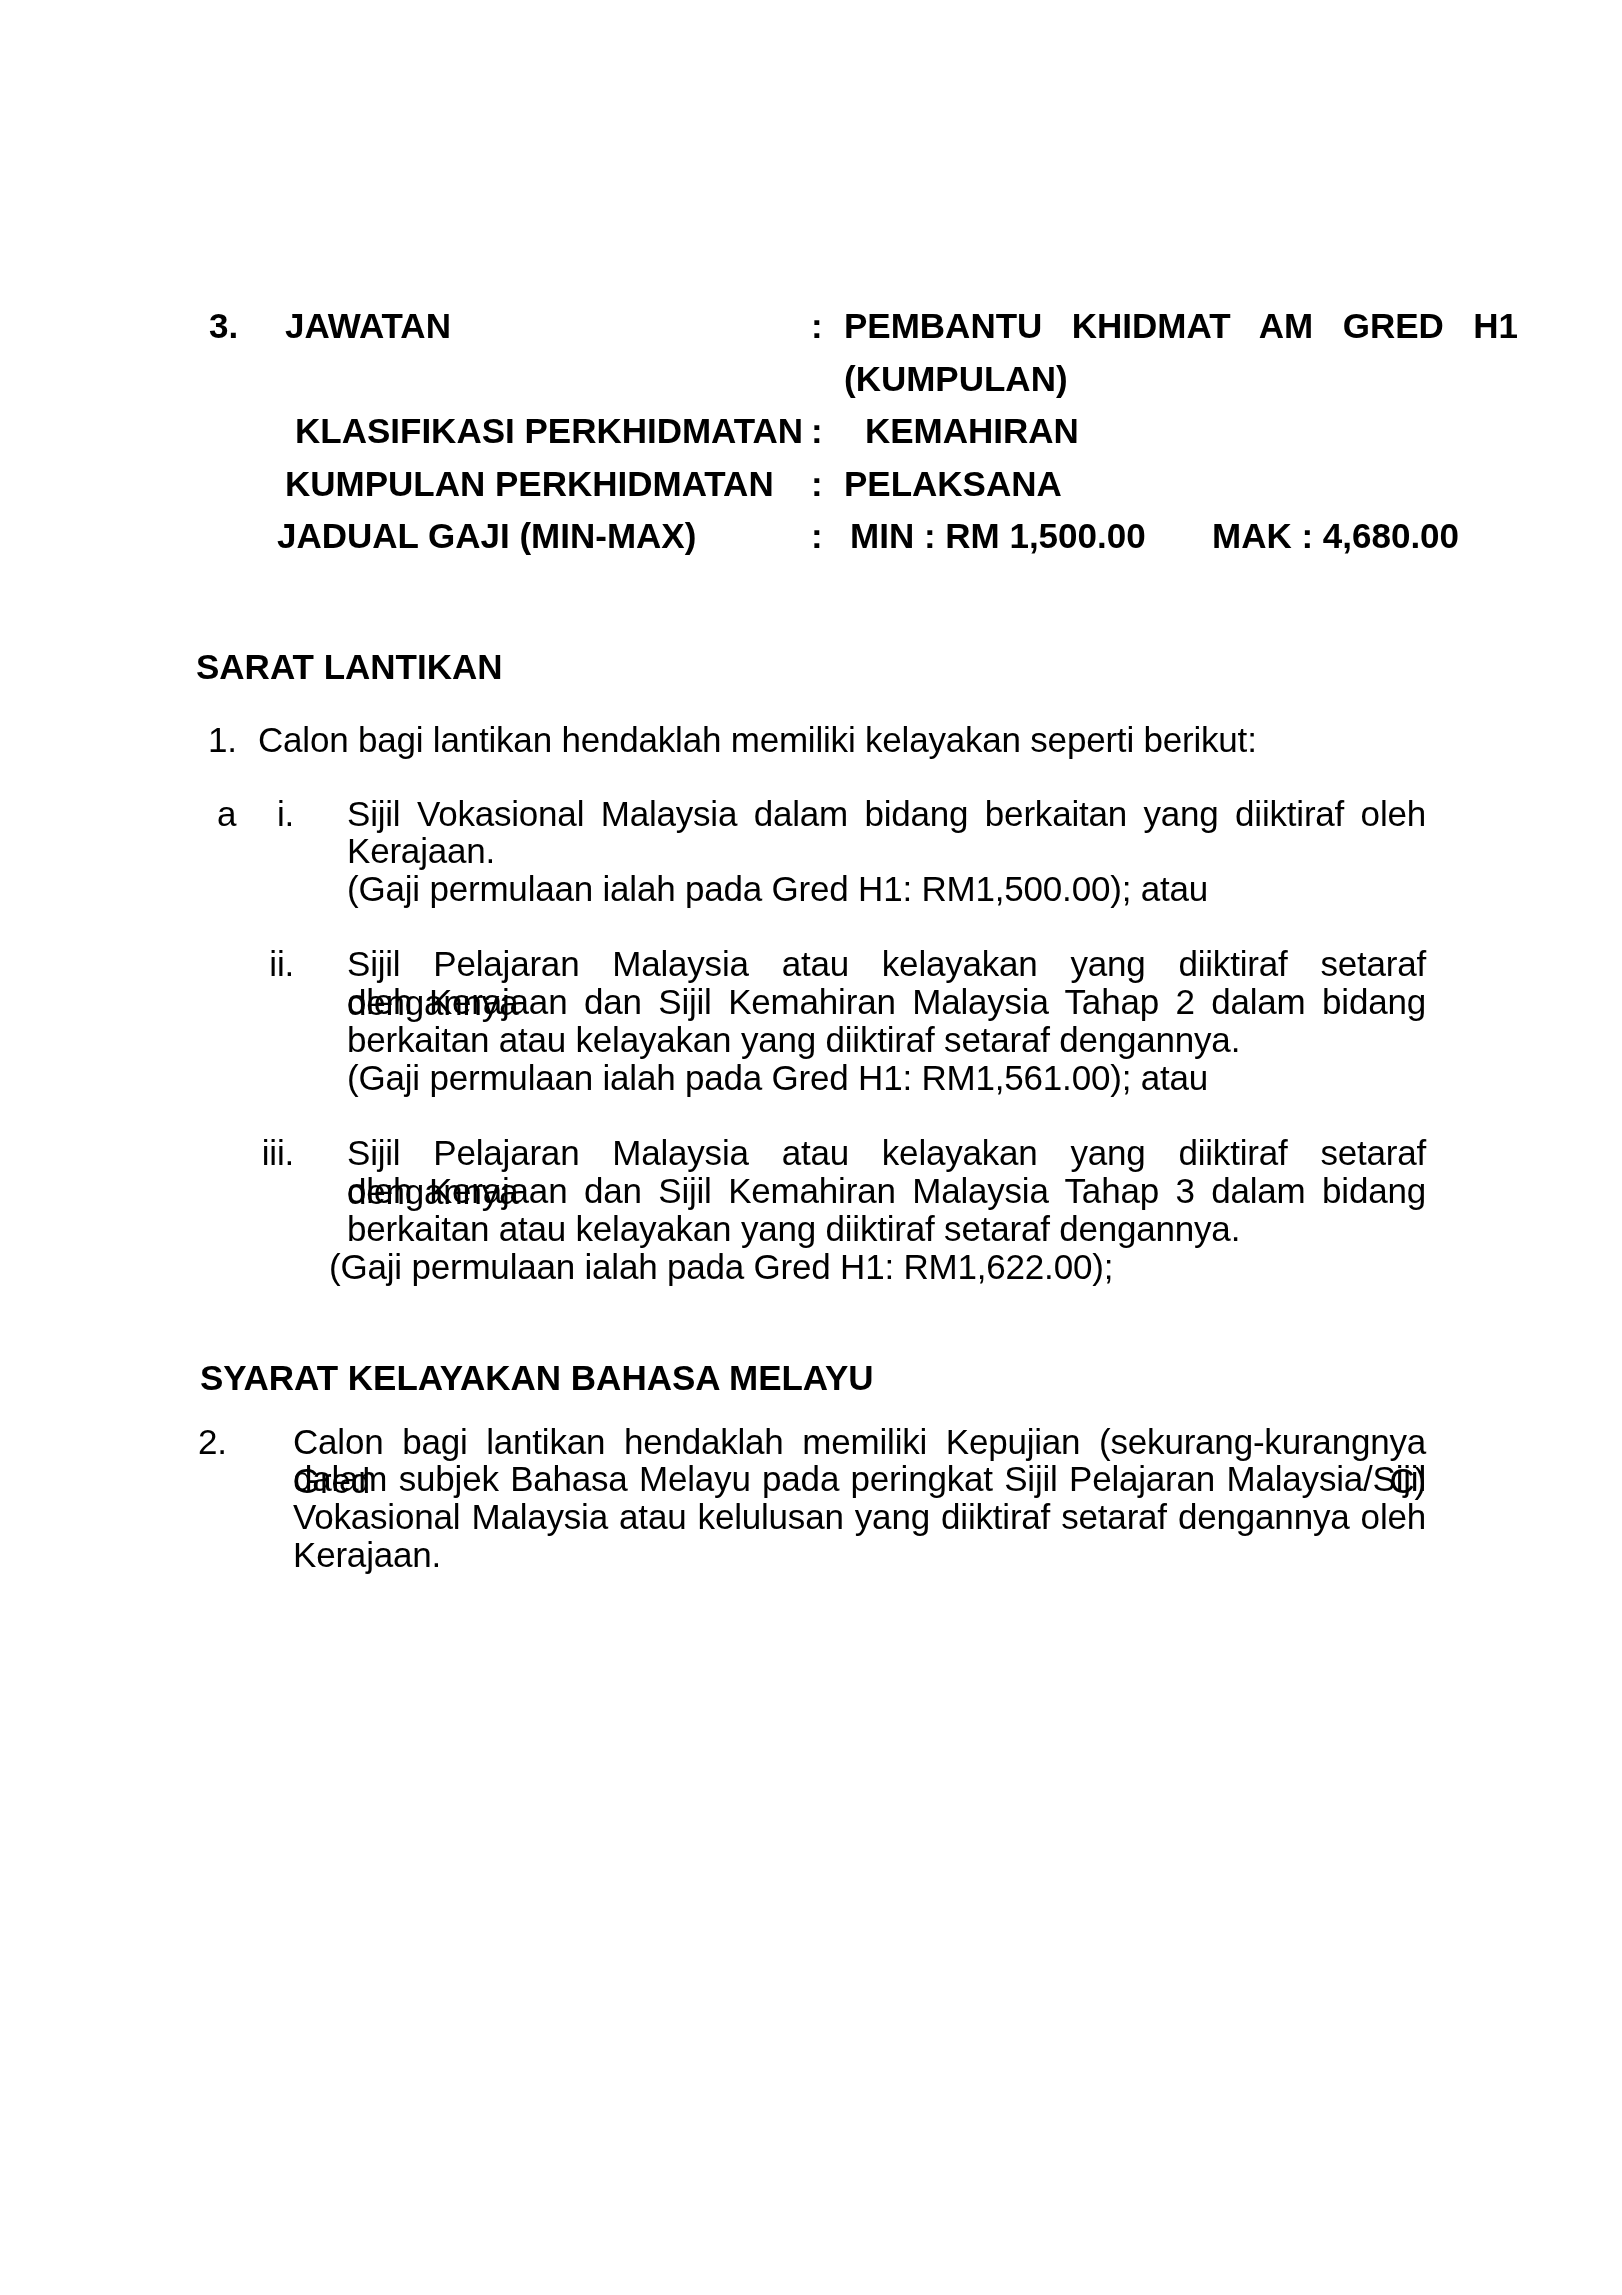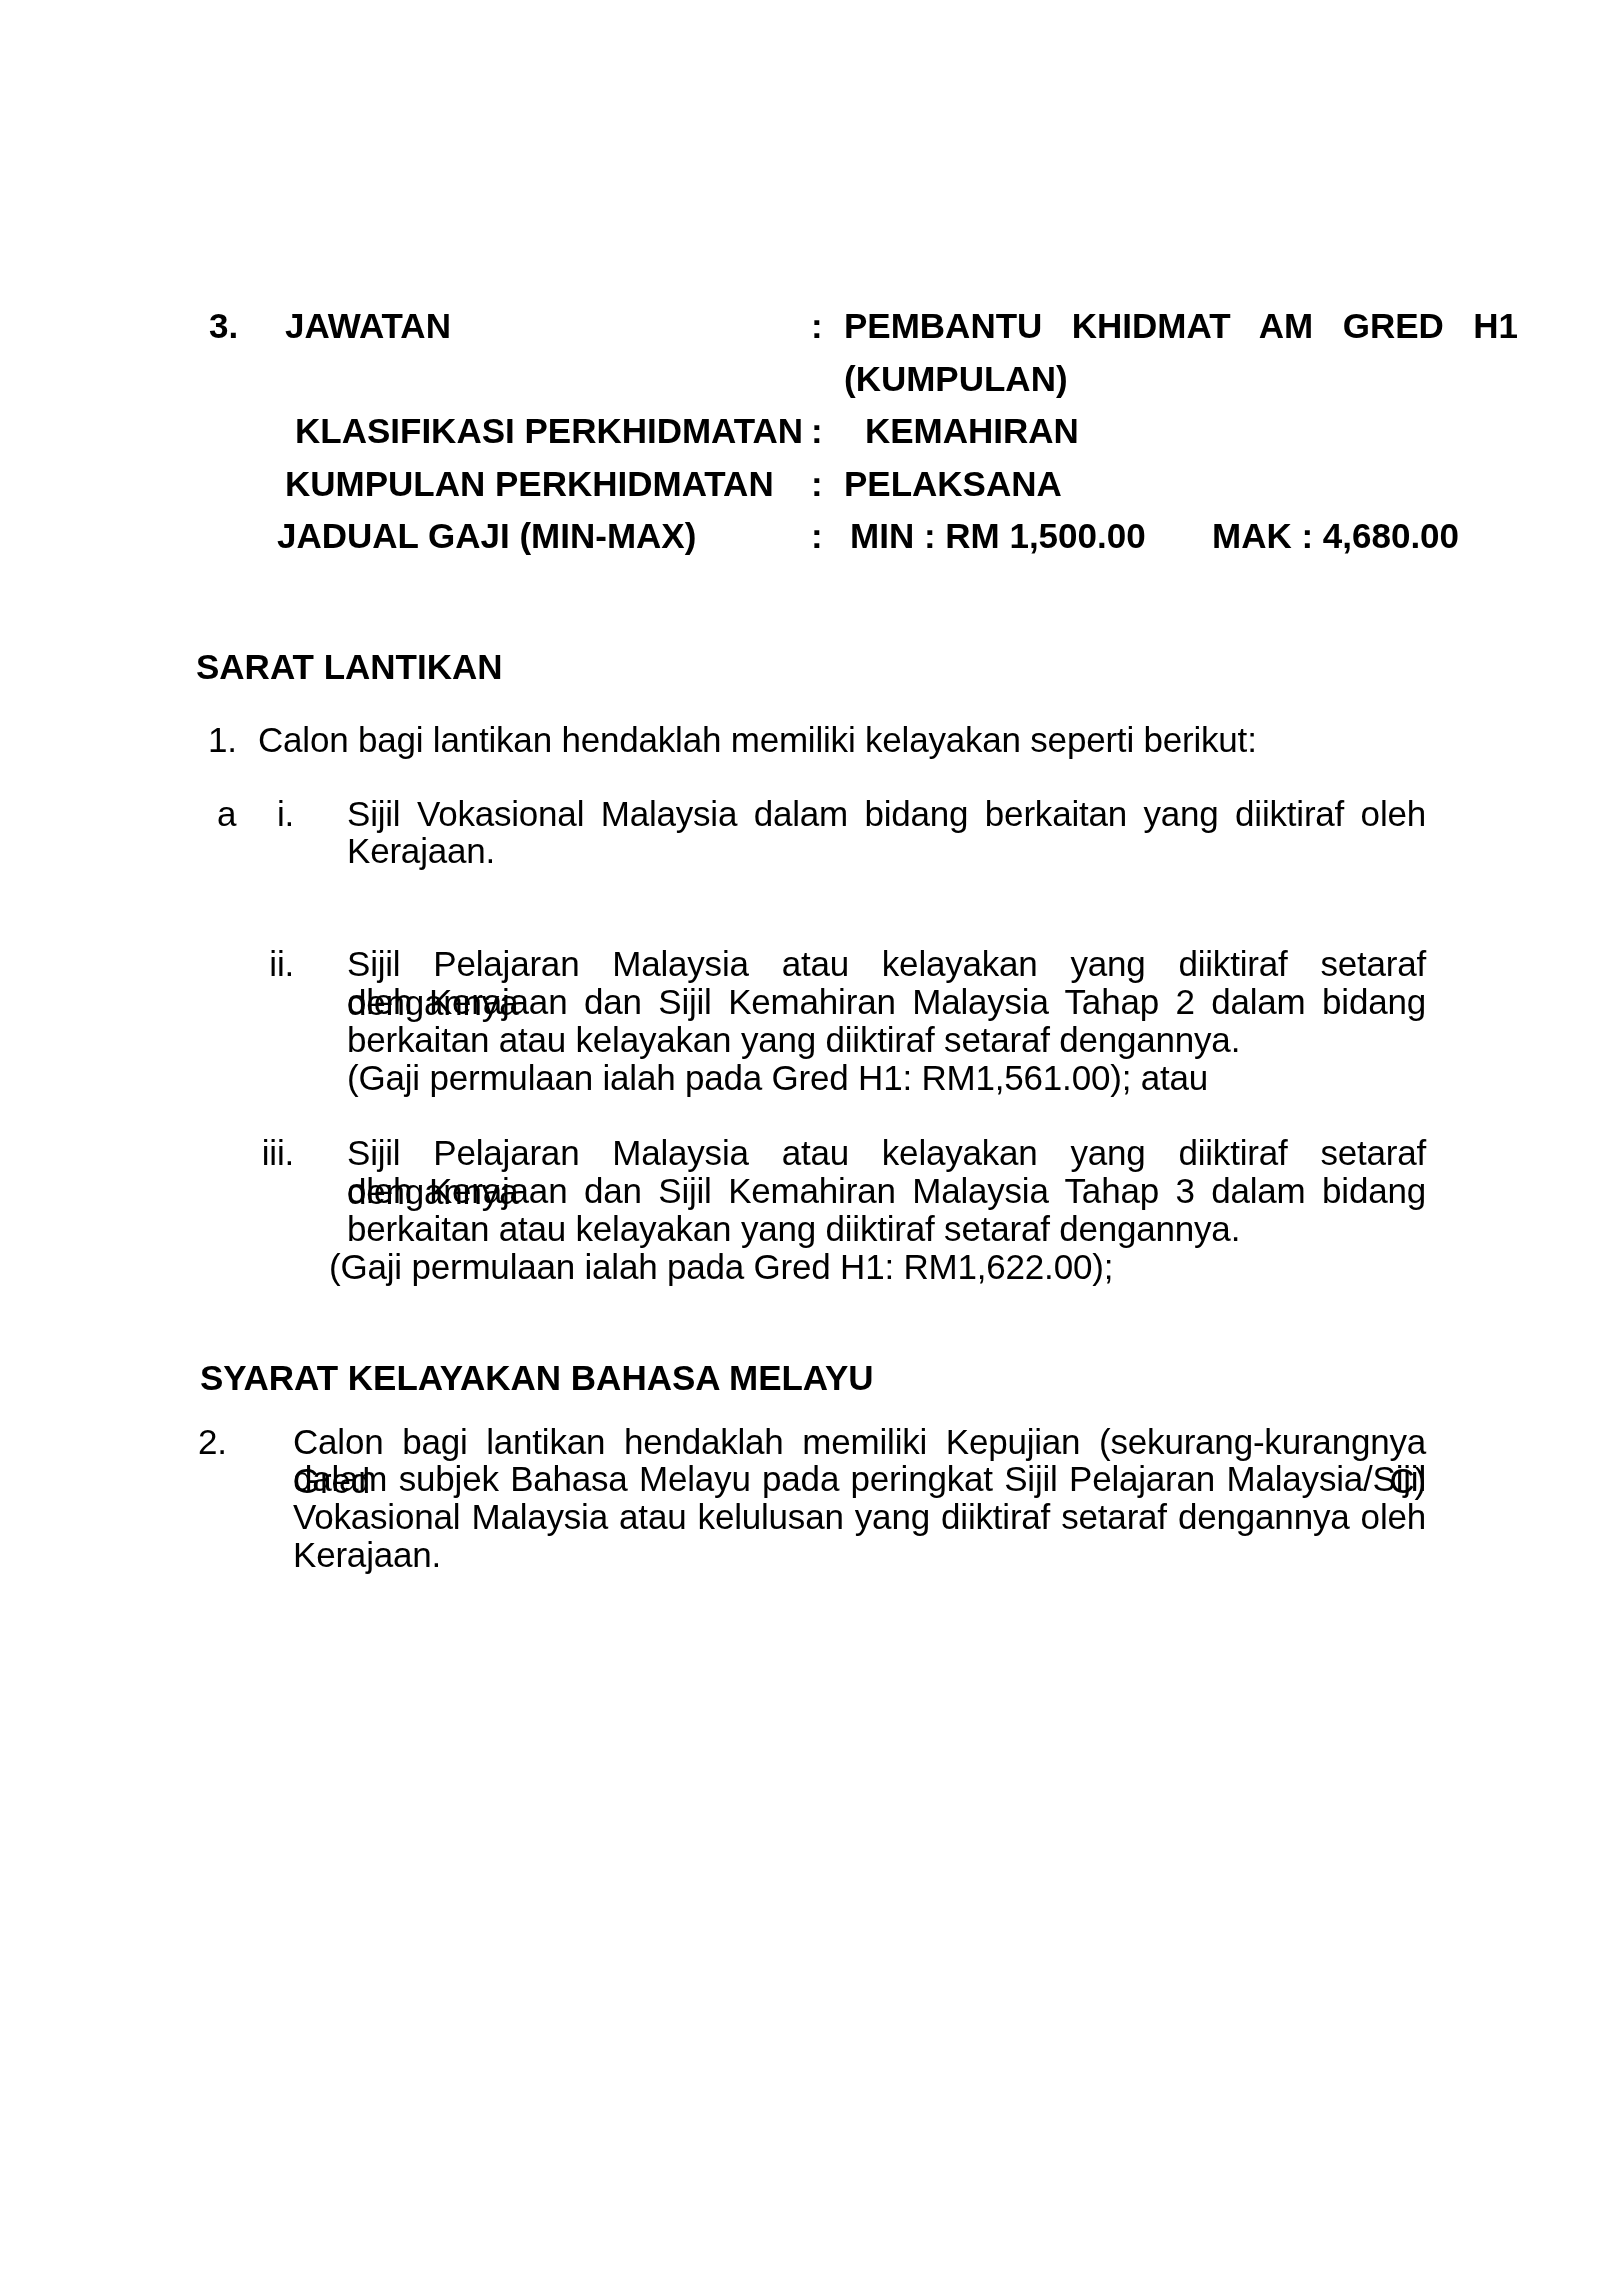--- a/index.html
+++ b/index.html
@@ -71,20 +71,21 @@
   <div class="line b" style="left:196px; top:646px;">SARAT LANTIKAN</div>
 
   <div class="line r" style="left:208px; top:720px;">1.</div>
   <div class="line r" style="left:258px; top:720px;">Calon bagi lantikan hendaklah memiliki kelayakan seperti berikut:</div>
 
   <div class="line r" style="left:217px; top:794px;">a</div>
 
   <div class="line r right" style="left:242px; top:794px; width:52px;">i.</div>
   <div class="line r just" style="left:347px; top:794px; width:1079px;">Sijil Vokasional Malaysia dalam bidang berkaitan yang diiktiraf oleh</div>
   <div class="line r" style="left:347px; top:831px;">Kerajaan.</div>
+  <div class="line r" style="left:347px; top:869px;">(Gaji permulaan ialah pada Gred H1: RM1,500.00); atau</div>
 
   <div class="line r right" style="left:242px; top:944px; width:52px;">ii.</div>
   <div class="line r just" style="left:347px; top:944px; width:1079px;">Sijil Pelajaran Malaysia atau kelayakan yang diiktiraf setaraf dengannya</div>
   <div class="line r just" style="left:347px; top:982px; width:1079px;">oleh Kerajaan dan Sijil Kemahiran Malaysia Tahap 2 dalam bidang</div>
   <div class="line r" style="left:347px; top:1020px;">berkaitan atau kelayakan yang diiktiraf setaraf dengannya.</div>
   <div class="line r" style="left:347px; top:1058px;">(Gaji permulaan ialah pada Gred H1: RM1,561.00); atau</div>
 
   <div class="line r right" style="left:242px; top:1133px; width:52px;">iii.</div>
   <div class="line r just" style="left:347px; top:1133px; width:1079px;">Sijil Pelajaran Malaysia atau kelayakan yang diiktiraf setaraf dengannya</div>
   <div class="line r just" style="left:347px; top:1171px; width:1079px;">oleh Kerajaan dan Sijil Kemahiran Malaysia Tahap 3 dalam bidang</div>

